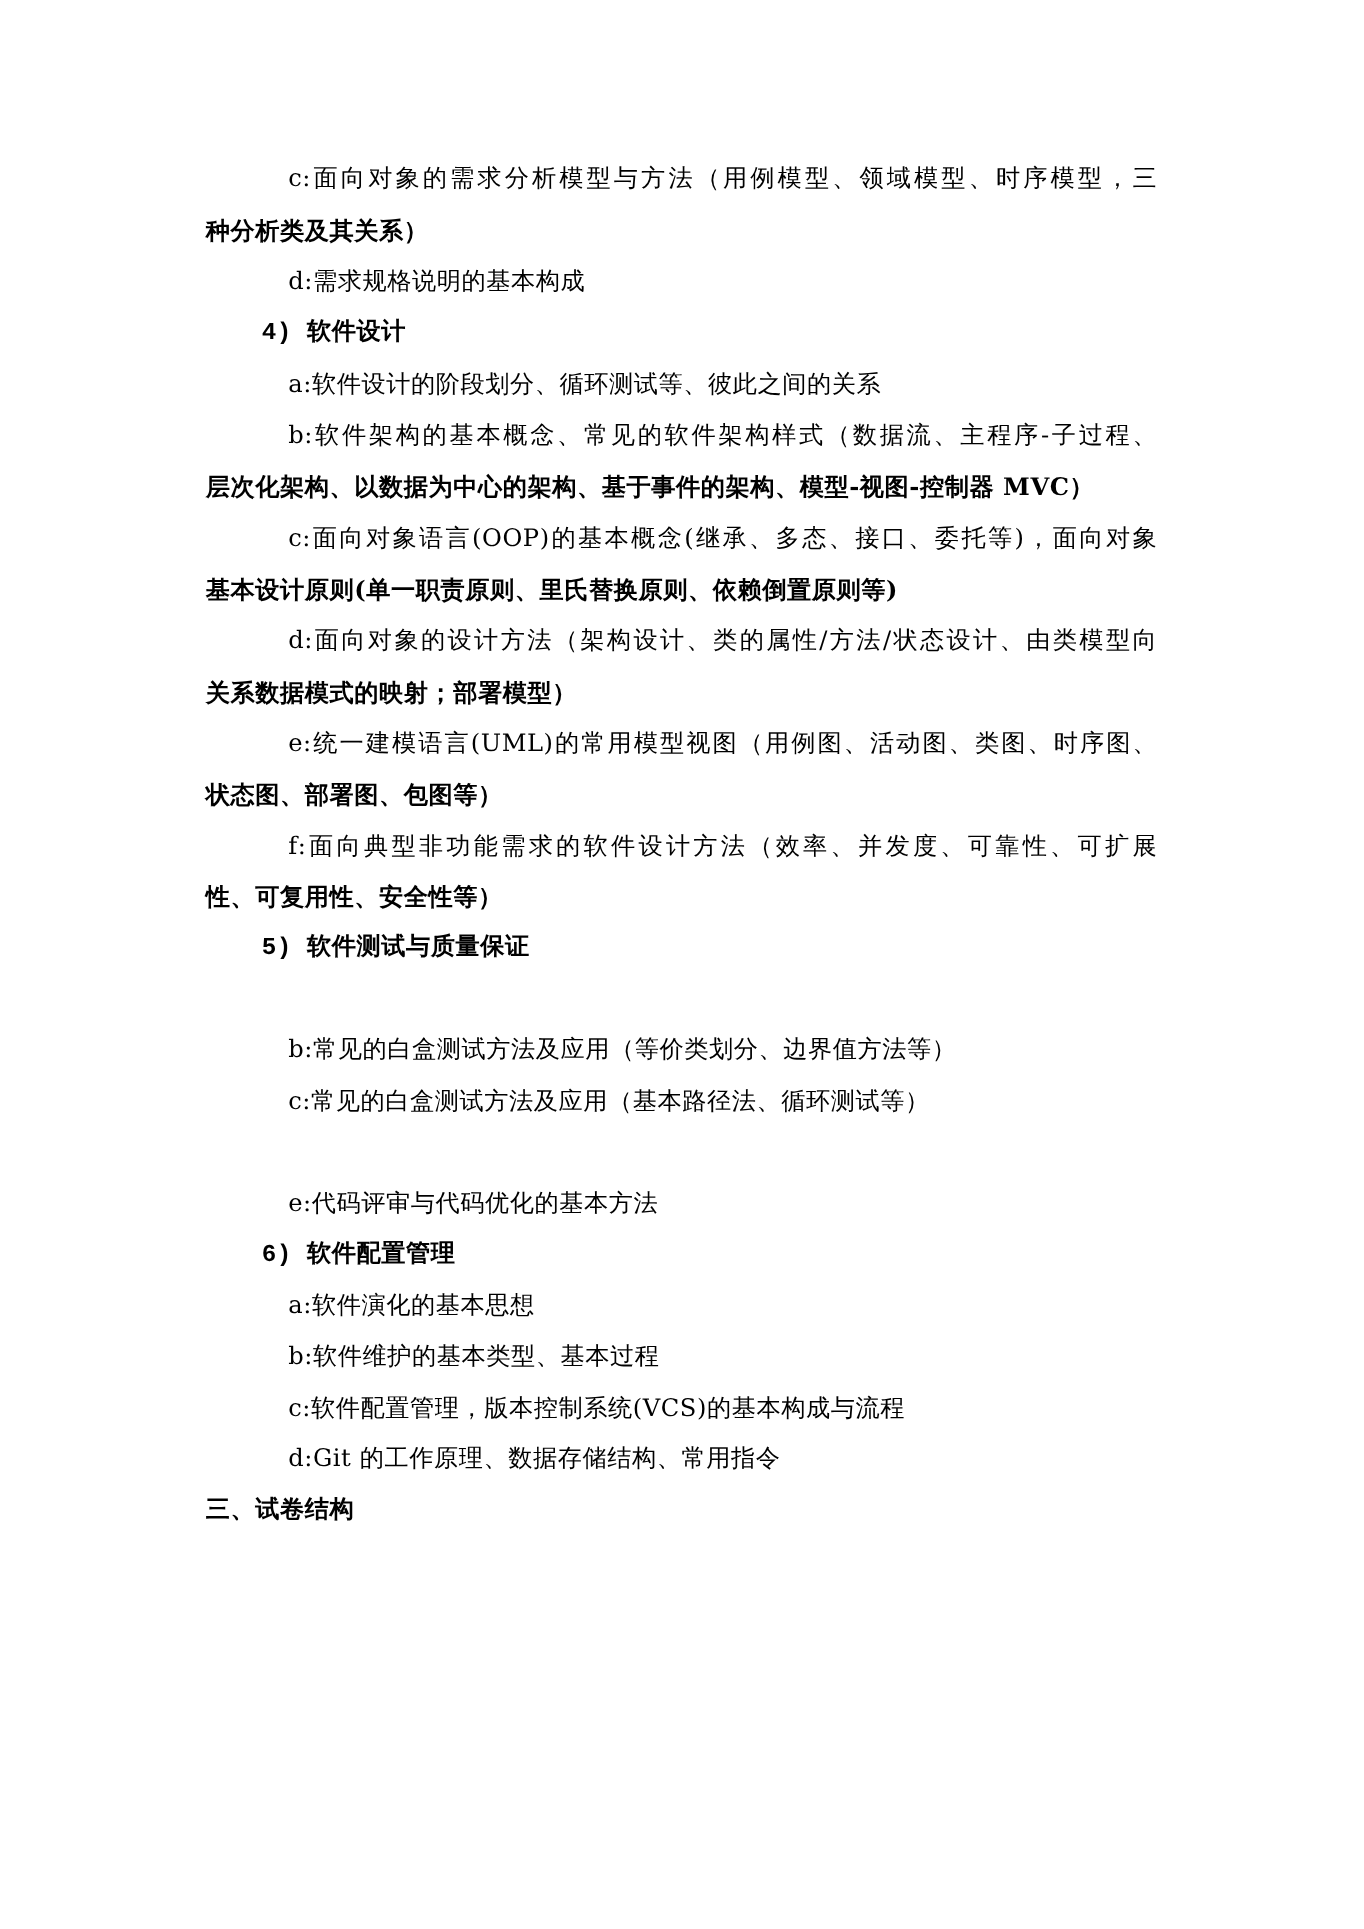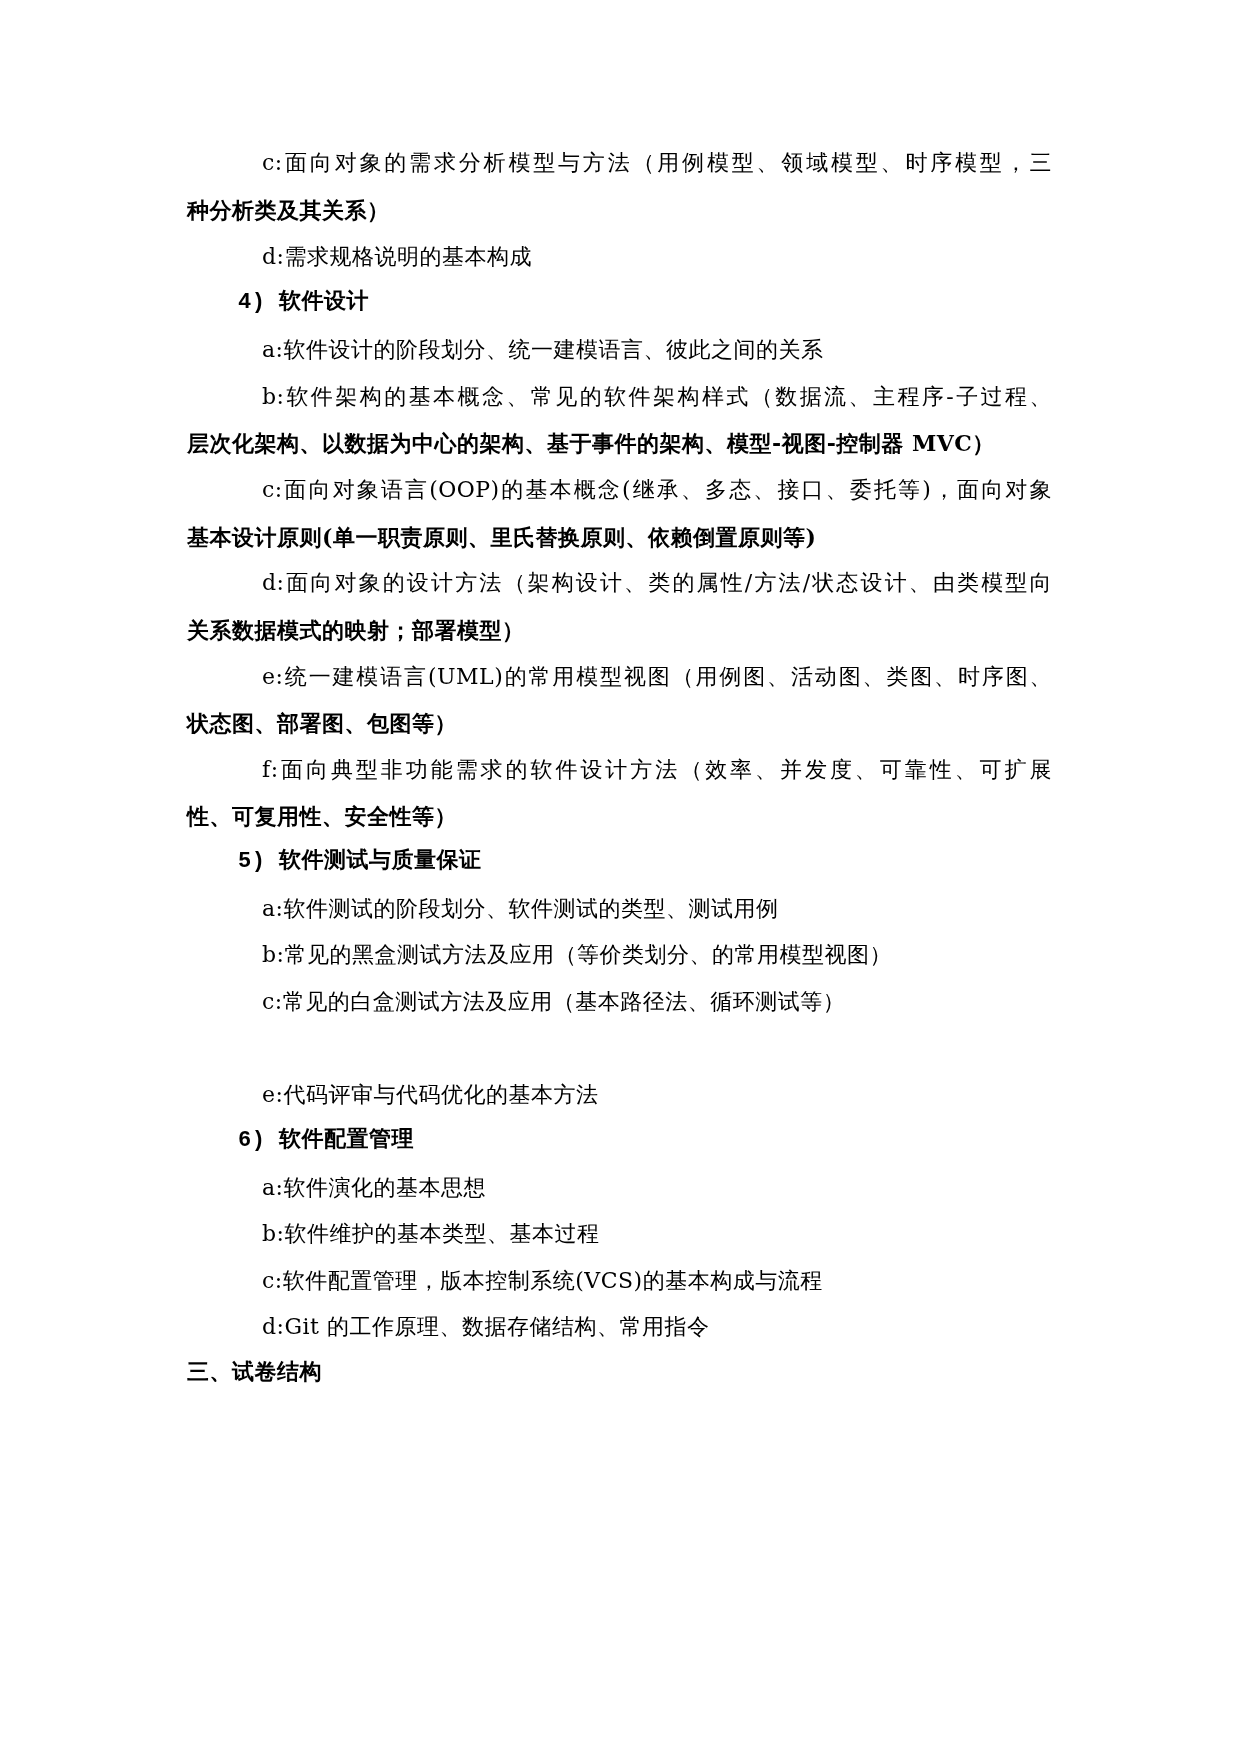--- a/index.html
+++ b/index.html
@@ -23,34 +23,33 @@
   .justify { width: 790px; text-align: justify; text-align-last: justify; }
 </style>
 </head>
 <body>
 
 <div class="page">
   <div class="line ind2 justify" style="top:148px">c:面向对象的需求分析模型与方法（用例模型、领域模型、时序模型，三</div>
   <div class="line ind0" style="top:195px">种分析类及其关系）</div>
   <div class="line ind2" style="top:242px">d:需求规格说明的基本构成</div>
   <div class="line ind1 h" style="top:288px">4) 软件设计</div>
-  <div class="line ind2" style="top:335px">a:软件设计的阶段划分、统一建模语言、彼此之间的关系</div>
+  <div class="line ind2" style="top:335px">a:软件设计的阶段划分、循环测试等、彼此之间的关系</div>
   <div class="line ind2 justify" style="top:382px">b:软件架构的基本概念、常见的软件架构样式（数据流、主程序-子过程、</div>
   <div class="line ind0" style="top:428px">层次化架构、以数据为中心的架构、基于事件的架构、模型-视图-控制器 MVC）</div>
   <div class="line ind2 justify" style="top:475px">c:面向对象语言(OOP)的基本概念(继承、多态、接口、委托等)，面向对象</div>
   <div class="line ind0" style="top:522px">基本设计原则(单一职责原则、里氏替换原则、依赖倒置原则等)</div>
   <div class="line ind2 justify" style="top:568px">d:面向对象的设计方法（架构设计、类的属性/方法/状态设计、由类模型向</div>
   <div class="line ind0" style="top:615px">关系数据模式的映射；部署模型）</div>
   <div class="line ind2 justify" style="top:662px">e:统一建模语言(UML)的常用模型视图（用例图、活动图、类图、时序图、</div>
   <div class="line ind0" style="top:708px">状态图、部署图、包图等）</div>
   <div class="line ind2 justify" style="top:755px">f:面向典型非功能需求的软件设计方法（效率、并发度、可靠性、可扩展</div>
   <div class="line ind0" style="top:801px">性、可复用性、安全性等）</div>
   <div class="line ind1 h" style="top:847px">5) 软件测试与质量保证</div>
-  <div class="line ind2" style="top:894px">a:软件测试的阶段划分、软件测试的类型、测试用例</div>
-  <div class="line ind2" style="top:940px">b:常见的黑盒测试方法及应用（等价类划分、的常用模型视图）</div>
+  <div class="line ind2" style="top:940px">b:常见的白盒测试方法及应用（等价类划分、边界值方法等）</div>
   <div class="line ind2" style="top:987px">c:常见的白盒测试方法及应用（基本路径法、循环测试等）</div>
   <div class="line ind2" style="top:1080px">e:代码评审与代码优化的基本方法</div>
   <div class="line ind1 h" style="top:1126px">6)  软件配置管理</div>
   <div class="line ind2" style="top:1173px">a:软件演化的基本思想</div>
   <div class="line ind2" style="top:1219px">b:软件维护的基本类型、基本过程</div>
   <div class="line ind2" style="top:1266px">c:软件配置管理，版本控制系统(VCS)的基本构成与流程</div>
   <div class="line ind2" style="top:1312px">d:Git 的工作原理、数据存储结构、常用指令</div>
   <div class="line ind0 h" style="top:1359px">三、试卷结构</div>
 </div>
 

